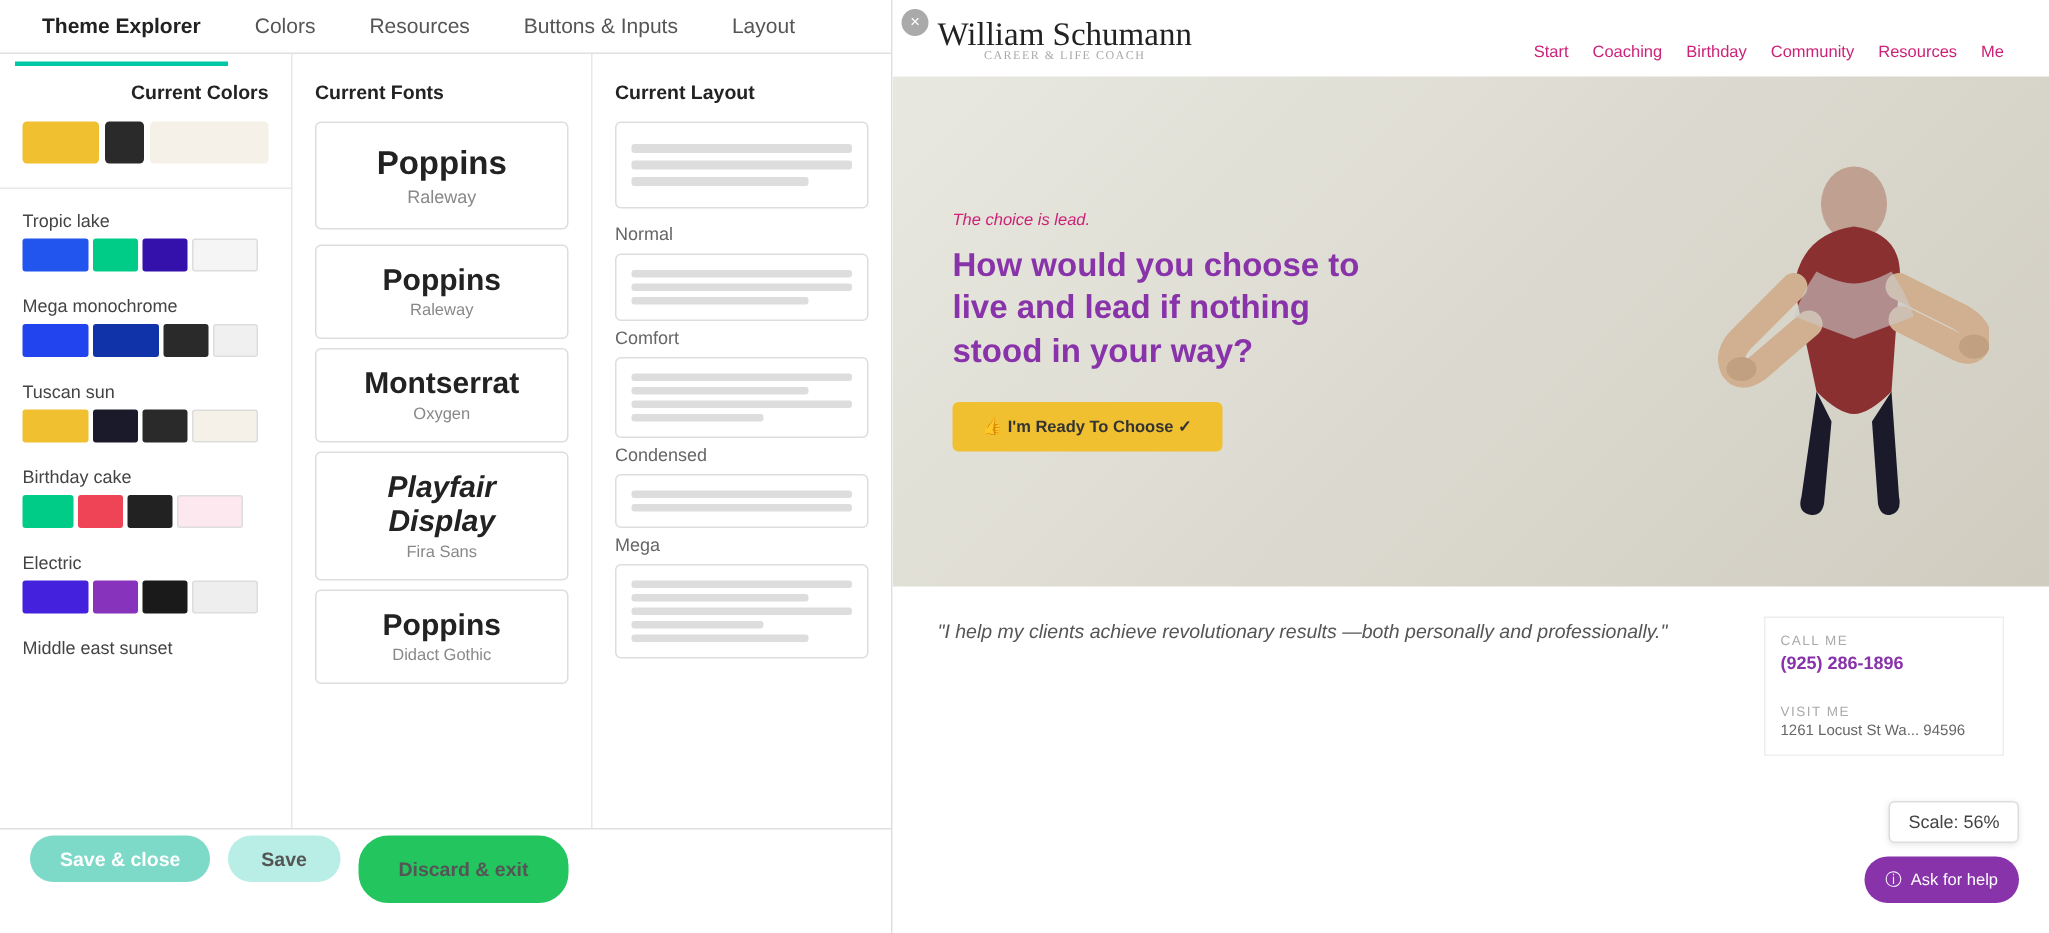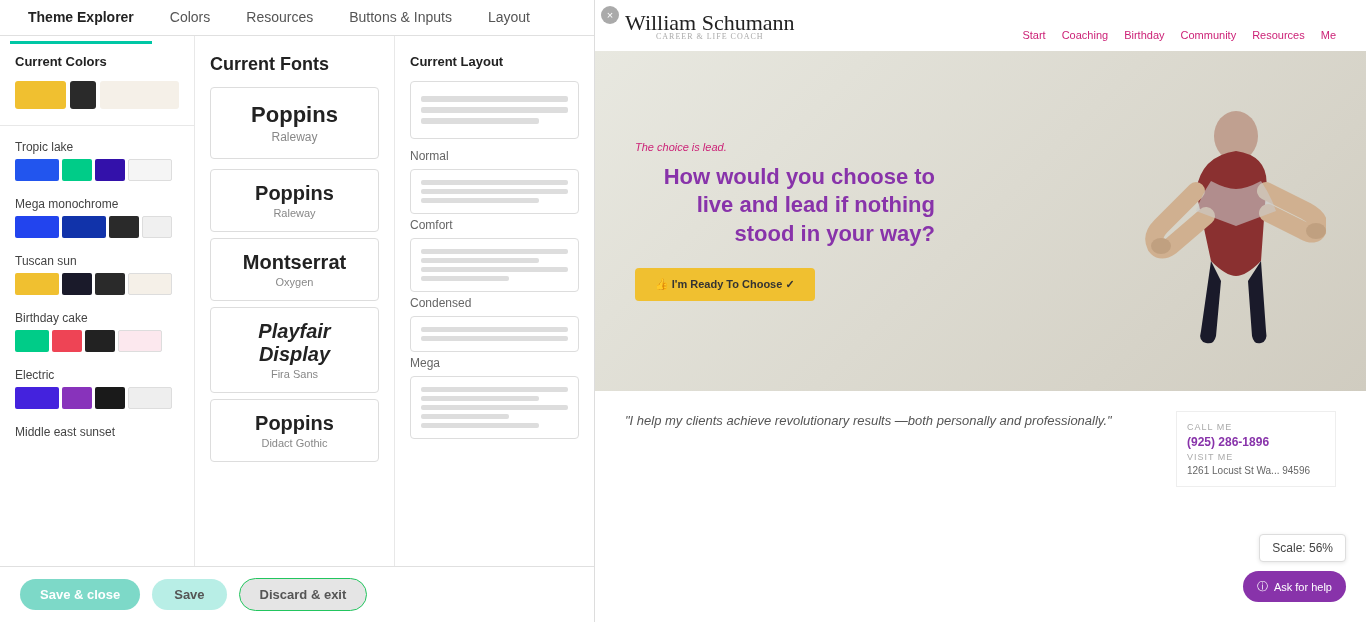--- a/index.html
+++ b/index.html
@@ -55,20 +55,21 @@
       width: 195px;
       border-right: 1px solid #e8e8e8;
       overflow-y: auto;
       padding: 10px 0;
     }
     .section-header {
       font-size: 13px;
       font-weight: 700;
       color: #222;
       padding: 8px 15px 6px;
+      text-align: right;
     }
     .current-colors-swatch {
       display: flex;
       align-items: center;
       padding: 6px 15px 10px;
       gap: 4px;
     }
     .swatch {
       height: 28px;
       border-radius: 3px;
@@ -97,21 +98,21 @@
     }
 
     
     .fonts-col {
       width: 200px;
       border-right: 1px solid #e8e8e8;
       overflow-y: auto;
       padding: 10px 0;
     }
     .font-section-header {
-      font-size: 18px;
+      font-size: 13px;
       font-weight: 700;
       color: #222;
       padding: 8px 15px 6px;
     }
     .current-font-box {
       margin: 6px 15px 10px;
       border: 1px solid #ddd;
       border-radius: 4px;
       padding: 14px 10px;
       text-align: center;
@@ -193,25 +194,25 @@
       height: 5px;
       background: #ddd;
       border-radius: 2px;
     }
     .layout-line-sm.w100 { width: 100%; }
     .layout-line-sm.w80 { width: 80%; }
     .layout-line-sm.w60 { width: 60%; }
 
     
     .bottom-bar {
-      height: 56px;
+      height: 70px;
       background: #fff;
       border-top: 1px solid #e0e0e0;
       display: flex;
-      align-items: center;
+      align-items: flex-start;
       padding: 4px 20px;
       gap: 12px;
       flex-shrink: 0;
     }
     .btn-save-close {
       background: #7dd9c8;
       color: #fff;
       border: none;
       border-radius: 20px;
       padding: 8px 20px;
@@ -223,23 +224,23 @@
       background: #b8eee6;
       color: #555;
       border: none;
       border-radius: 20px;
       padding: 8px 22px;
       font-size: 13px;
       font-weight: 600;
       cursor: pointer;
     }
     .btn-discard {
-      background: #e5e5e5;
+      background: #22c55e;
       color: #555;
-      border: 1px solid #22c55e;
+      border: 7px solid #22c55e;
       border-radius: 20px;
       padding: 8px 20px;
       font-size: 13px;
       font-weight: 600;
       cursor: pointer;
     }
 
     
     .right-panel {
       flex: 1;
@@ -332,21 +333,20 @@
       margin-bottom: 10px;
       font-style: italic;
     }
     .hero-heading {
       font-size: 22px;
       font-weight: 700;
       color: #8833aa;
       line-height: 1.3;
       margin-bottom: 20px;
       max-width: 300px;
-      text-align: right;
     }
     .hero-cta {
       background: #f0c030;
       color: #333;
       border: none;
       border-radius: 4px;
       padding: 10px 20px;
       font-size: 11px;
       font-weight: 600;
       cursor: pointer;
@@ -386,21 +386,21 @@
       font-size: 9px;
       color: #aaa;
       text-transform: uppercase;
       letter-spacing: 1px;
       margin-bottom: 3px;
     }
     .contact-phone {
       font-size: 12px;
       color: #8833aa;
       font-weight: 600;
-      margin-bottom: 3px;
+      margin-bottom: 20px;
     }
     .contact-addr {
       font-size: 10px;
       color: #666;
     }
 
     
     .scale-indicator {
       position: absolute;
       bottom: 60px;

